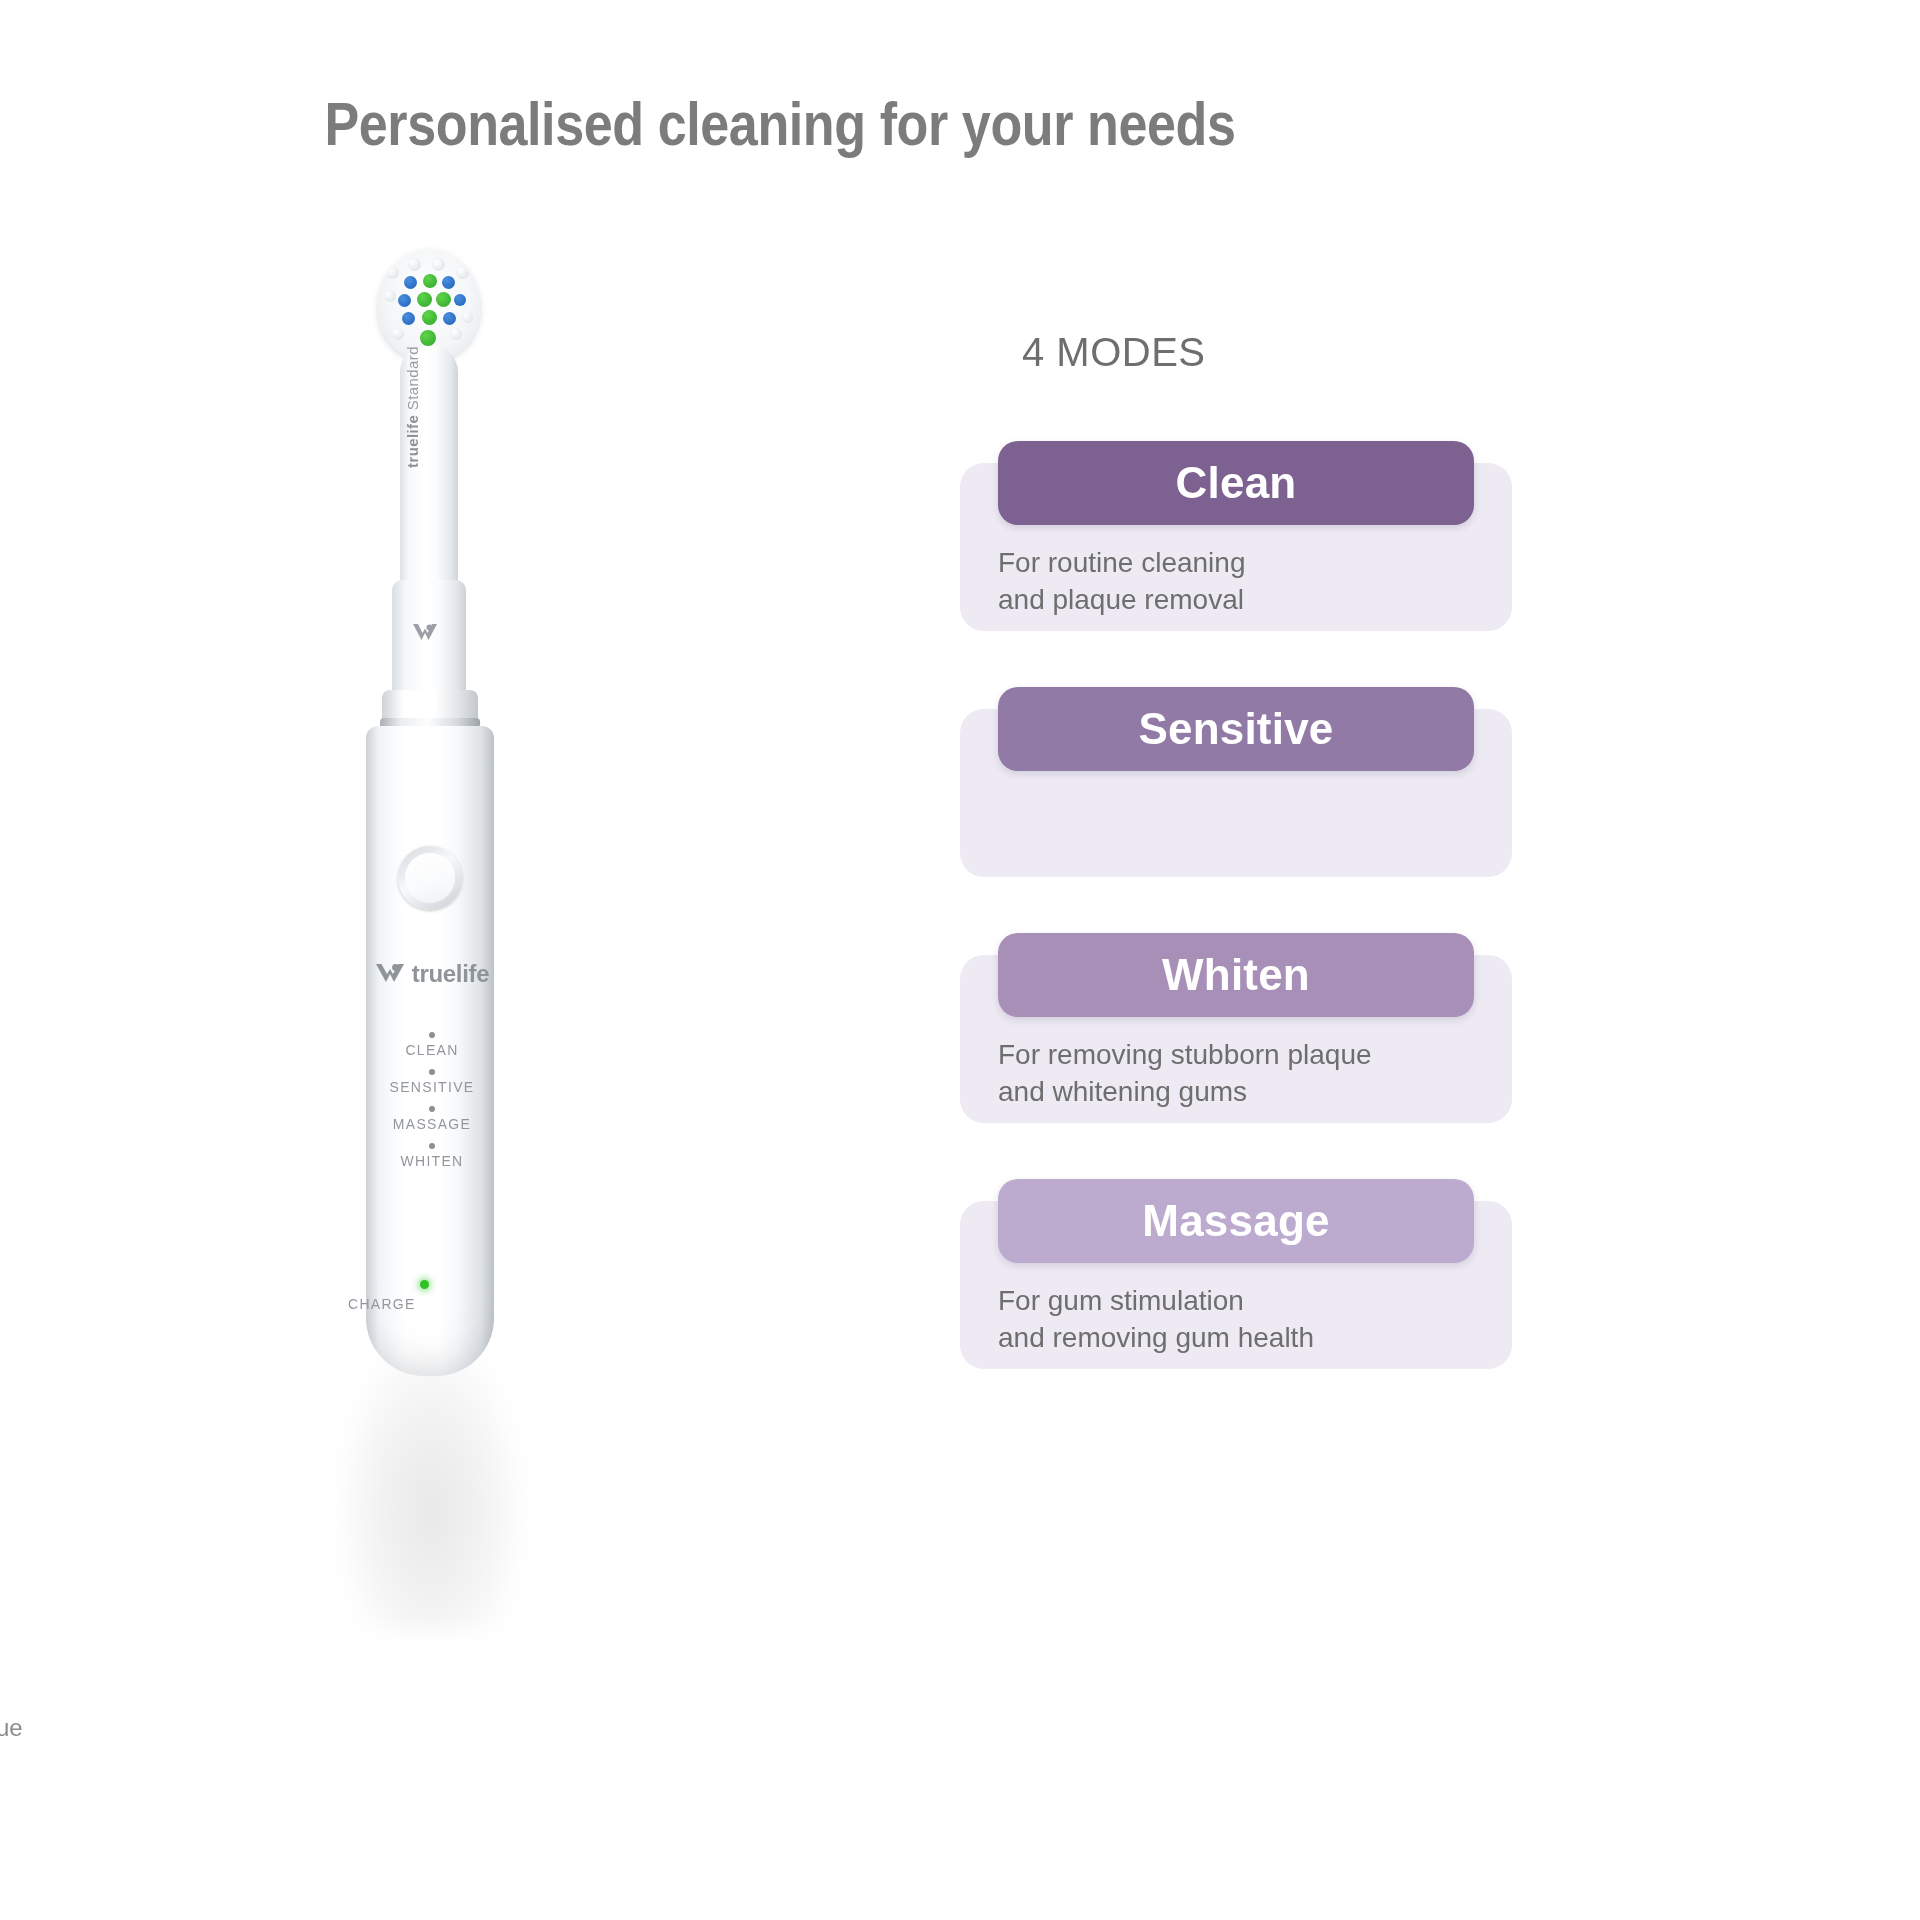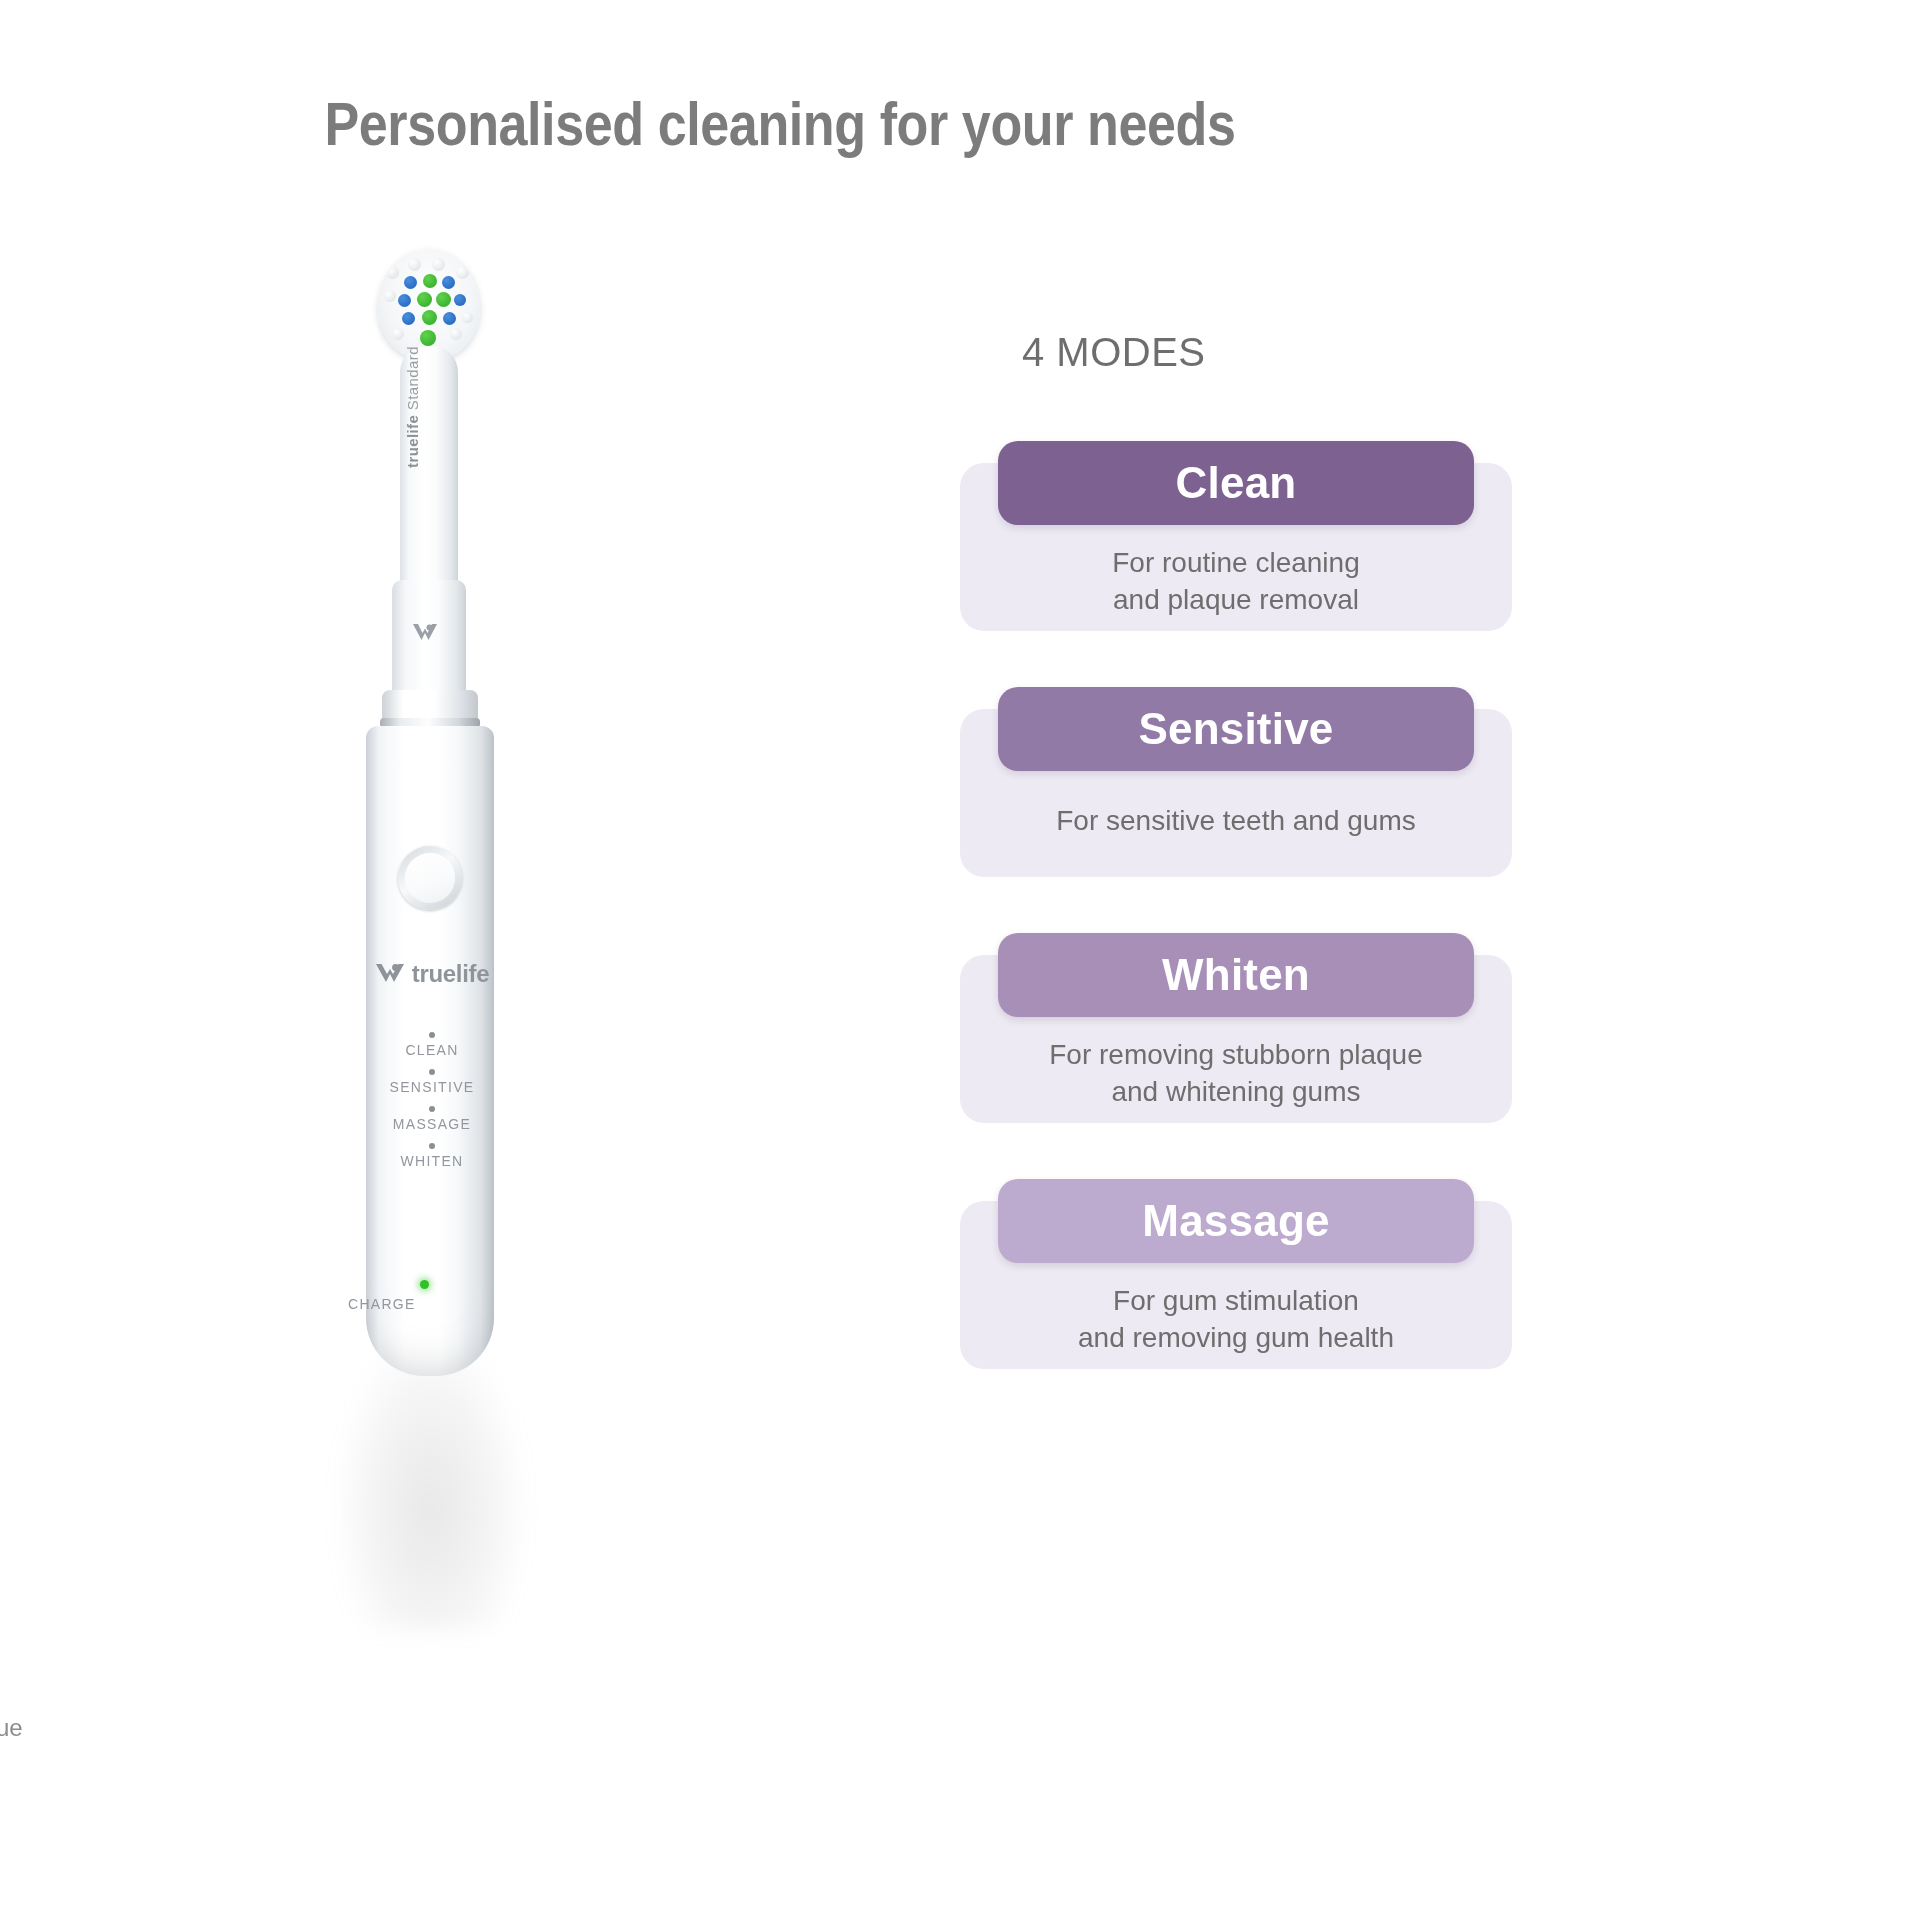--- a/index.html
+++ b/index.html
@@ -253,21 +253,21 @@
   .card-header-text {
     font-size: 44px;
     font-weight: bold;
     color: #ffffff;
     letter-spacing: 0.2px;
   }
   .card-desc {
     position: absolute;
     left: 38px; top: 104px;
     width: 476px;
-    text-align: center;
+    text-align: left;
     font-size: 28px;
     line-height: 1.32;
     color: #6e6e6e;
   }
   .card-desc span { display: block; }
 
   
   #corner-fragment {
     position: absolute;
     left: -4px; top: 1714px;
@@ -382,23 +382,20 @@
         <span>For routine cleaning</span>
         <span>and plaque removal</span>
       </div>
     </div>
 
     <div class="mode-card">
       <div class="card-body"></div>
       <div class="card-header" style="background:#917aa6;">
         <span class="card-header-text">Sensitive</span>
       </div>
-      <div class="card-desc" style="top:116px;">
-        <span>For sensitive teeth and gums</span>
-      </div>
     </div>
 
     <div class="mode-card">
       <div class="card-body"></div>
       <div class="card-header" style="background:#a78fb8;">
         <span class="card-header-text">Whiten</span>
       </div>
       <div class="card-desc">
         <span>For removing stubborn plaque</span>
         <span>and whitening gums</span>

